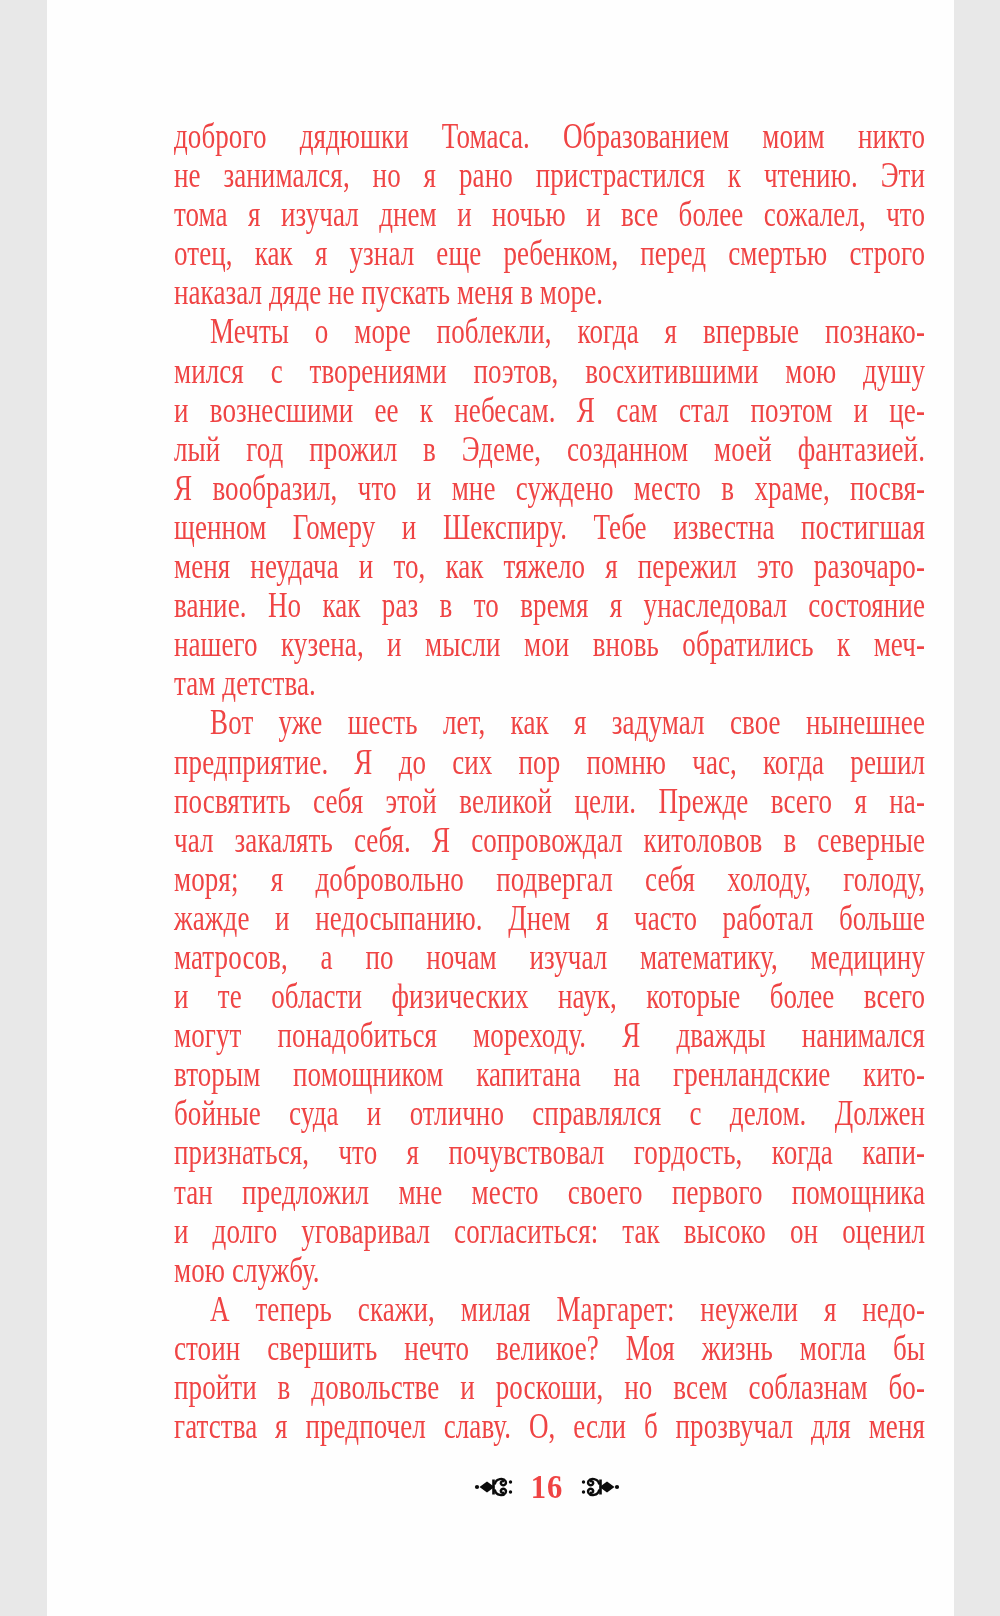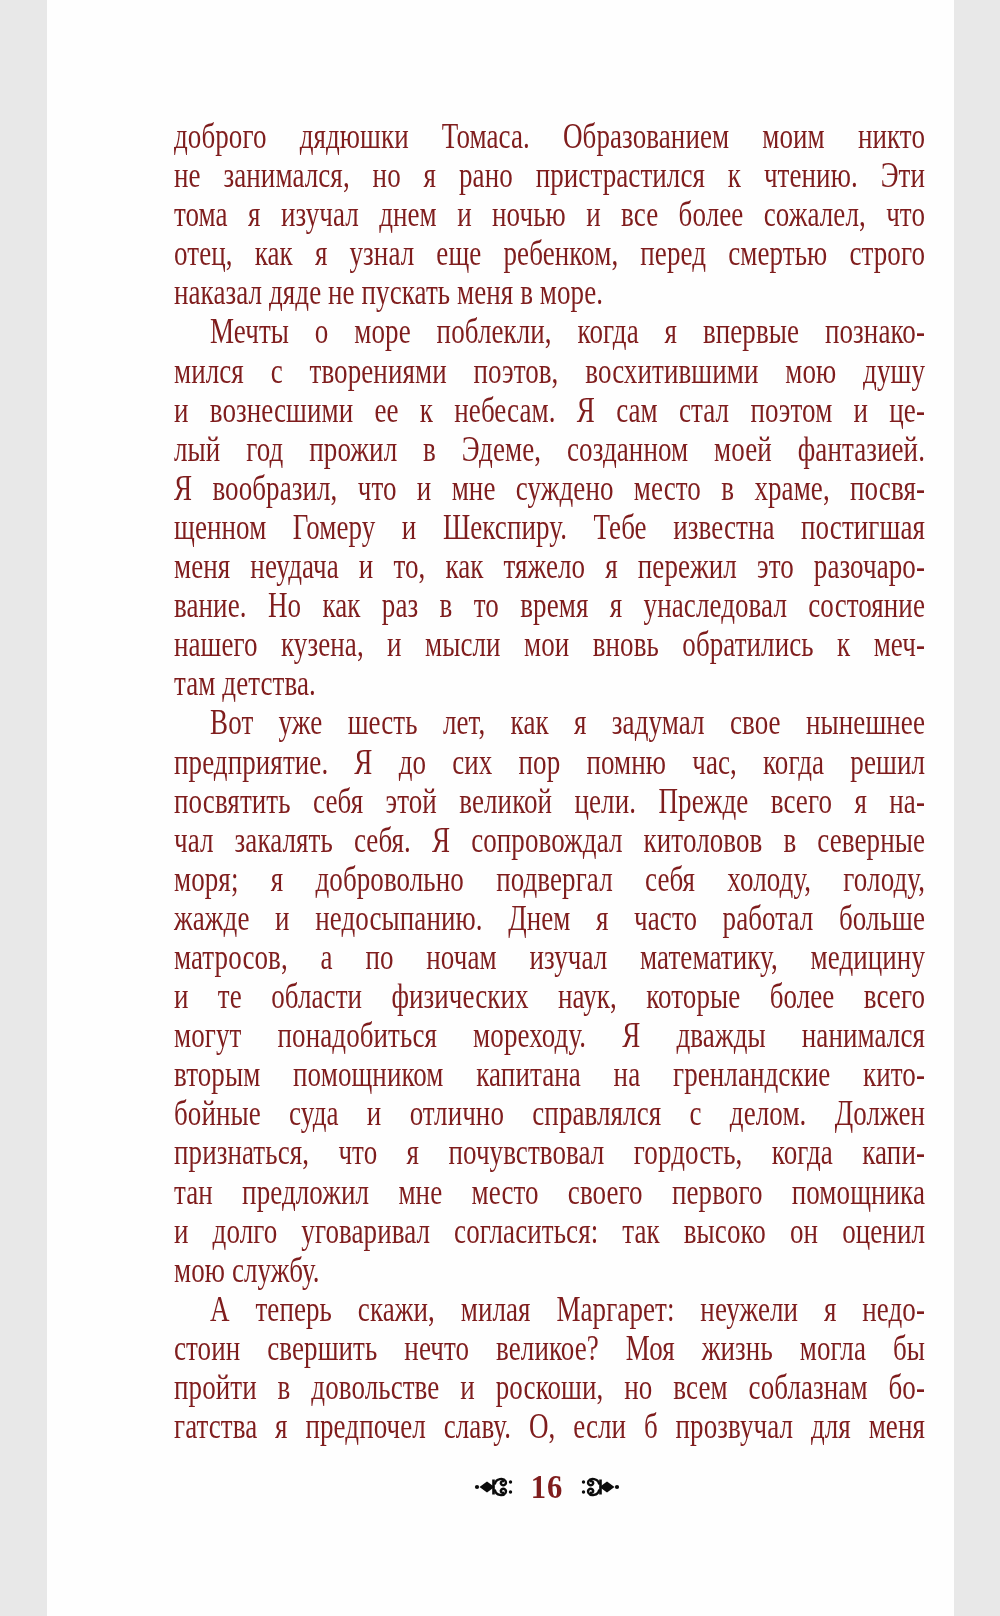--- a/index.html
+++ b/index.html
@@ -9,21 +9,21 @@
     background: #e8e8e8;
   }
   .page {
     position: relative;
     width: 907px;
     height: 1616px;
     margin: 0 auto;
     background: #fefefe;
     overflow: hidden;
     font-family: "Liberation Serif", "DejaVu Serif", serif;
-    color: #7f1d1d;
+    color: #ef4444;
   }
   .text-block {
     position: absolute;
     left: 127px;
     top: 117px;
     width: 751px;
   }
   .line {
     box-sizing: border-box;
     width: 1000px;                 

